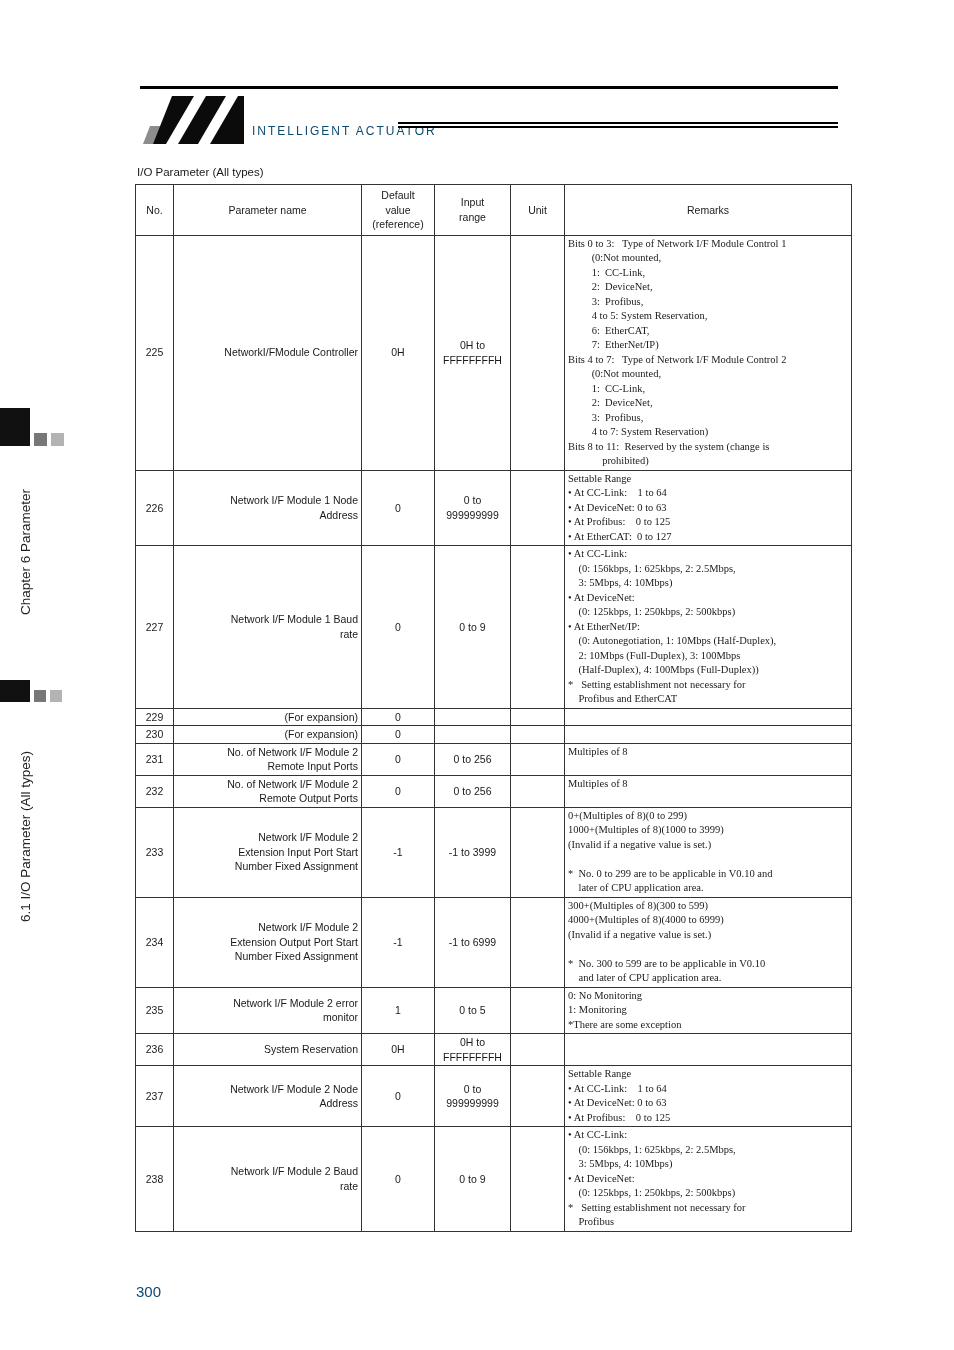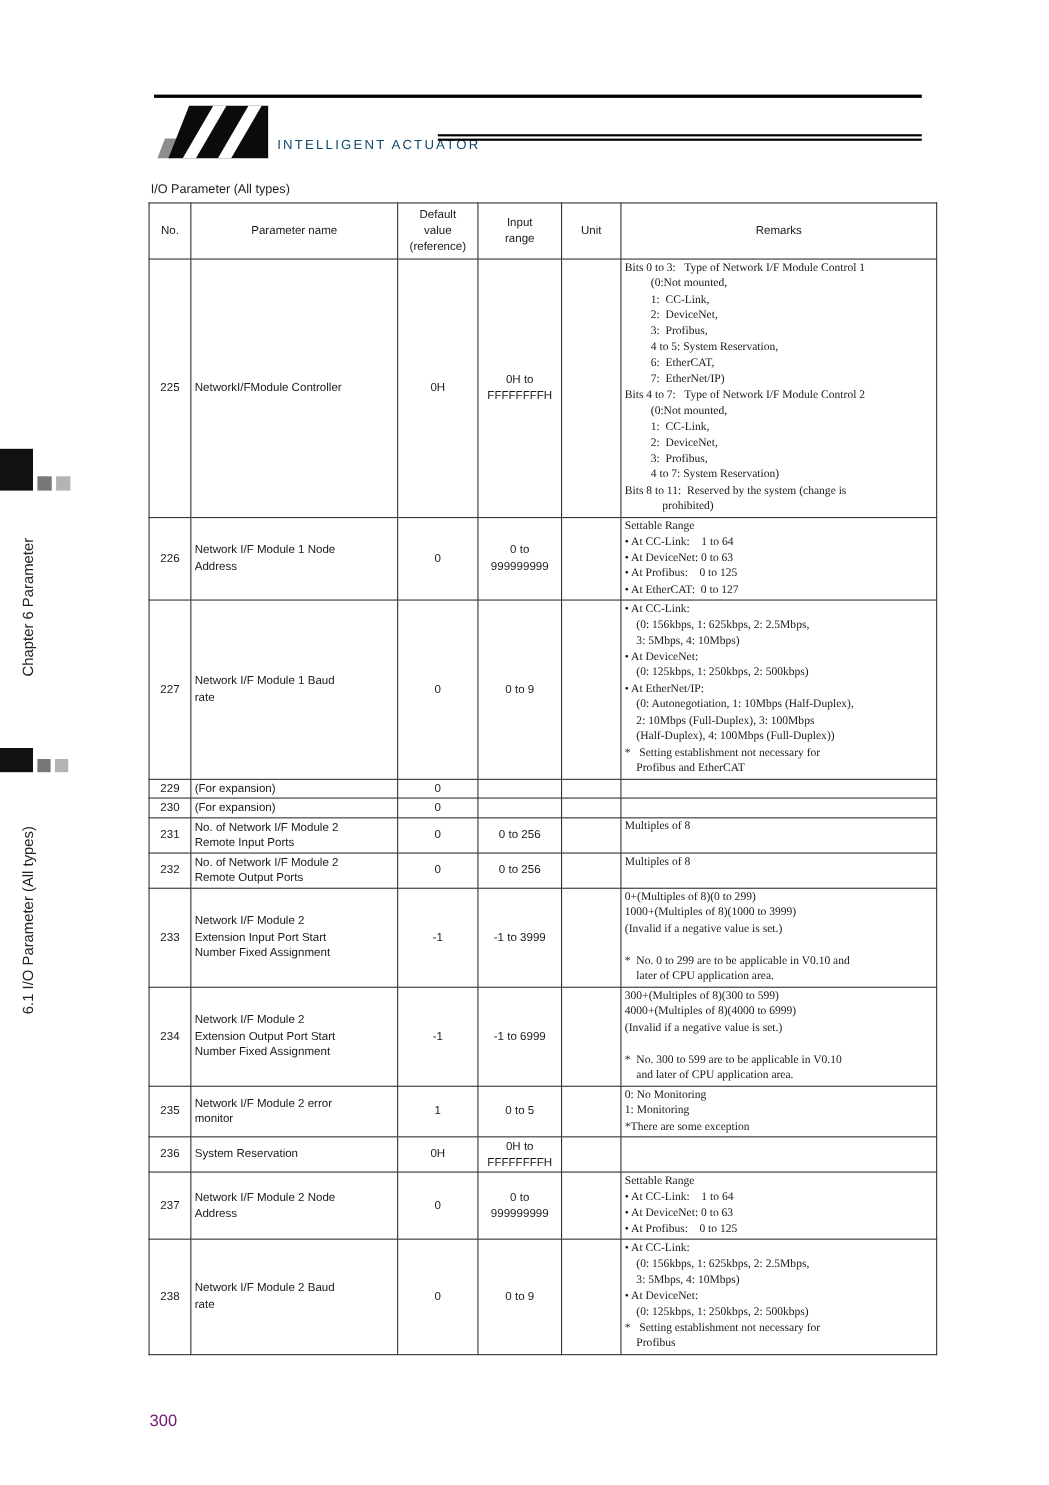--- a/index.html
+++ b/index.html
@@ -67,30 +67,30 @@
     border-collapse: collapse; table-layout: fixed; width: 716px;
     font-size: 10.5px; line-height: 14.5px;
   }
   th, td { border: 1px solid #333; }
   th {
     font-weight: normal; text-align: center; vertical-align: middle;
     white-space: pre-line; padding: 3px 2px; height: 44px;
   }
   td { padding: 1px 3px; vertical-align: middle; }
   td.col-no   { text-align: center; }
-  td.col-name { text-align: left; white-space: pre-wrap; }
+  td.col-name { text-align: right; white-space: pre-wrap; }
   td.col-default { text-align: center; white-space: pre-wrap; }
   td.col-range   { text-align: center; white-space: pre-wrap; }
   td.col-unit    { text-align: center; }
   td.col-remarks { text-align: left; vertical-align: top; white-space: pre-wrap; font-family: Liberation Serif, serif; }
 
   
   .page-number {
     position: absolute; left: 136px; top: 1283px;
-    font-size: 15px; color: #701a75;
+    font-size: 15px; color: #0c4a6e;
   }
 </style>
 </head>
 <body>
 
 <div class="top-rule"></div>
 
 <div class="brand-row">
   <div class="logo">
     <svg width="104" height="48" viewBox="0 0 104 48" aria-hidden="true">

